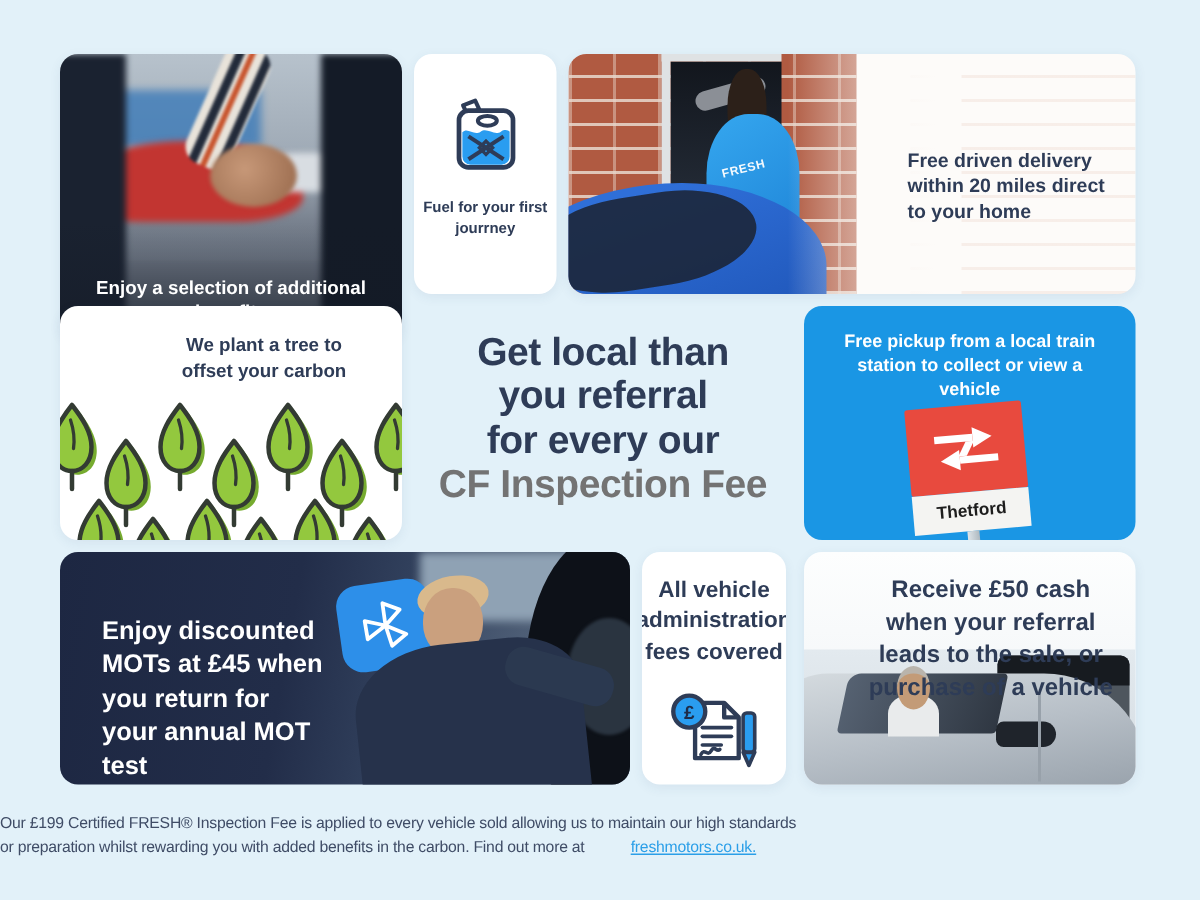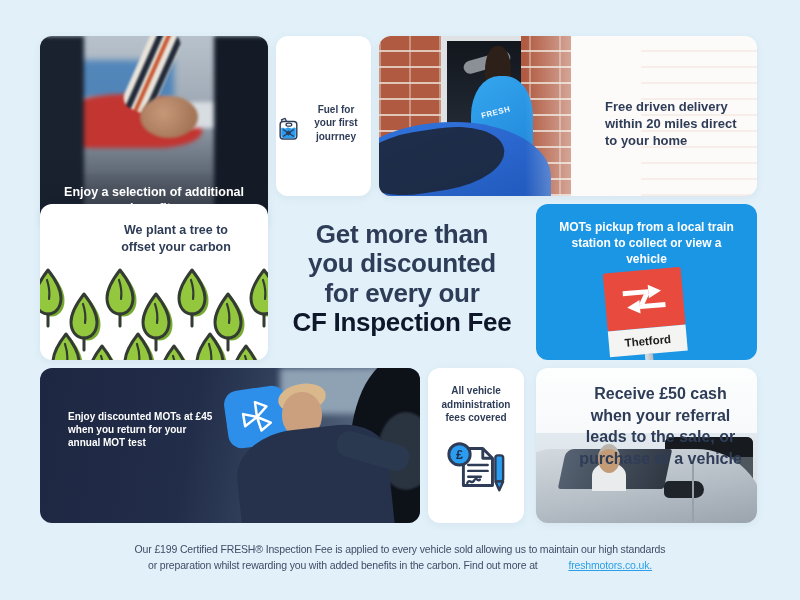--- a/index.html
+++ b/index.html
@@ -22,21 +22,21 @@
   .bp-sleeve{left:96px;top:-8px;width:32px;height:86px;border-radius:12px;transform:rotate(24deg);
              background:repeating-linear-gradient(90deg,#e8e3da 0 6px,#232b3a 6px 12px,#e8e3da 12px 15px,#c8552f 15px 19px);
              filter:blur(1px);}
   .bp-hands{left:100px;top:60px;width:58px;height:42px;border-radius:50%;
             background:radial-gradient(circle at 40% 40%,#c79878,#96674a);filter:blur(1.5px);}
   .bp-shade{left:0;bottom:0;width:100%;height:80px;background:linear-gradient(rgba(20,26,38,0),rgba(20,26,38,.55));}
   .photo-caption{left:0;right:0;bottom:12px;text-align:center;color:#fff;font-weight:bold;
                  font-size:12.5px;line-height:1.3;padding:0 22px;}
 
   
-  .card-fuel{left:276px;top:36px;width:95px;height:160px;display:flex;align-items:center;}
+  .card-fuel{left:276px;top:36px;width:95px;height:160px;display:flex;flex-direction:column;align-items:center;}
   .card-fuel svg{margin-top:26px;}
   .fuel-label{margin-top:14px;font-weight:bold;font-size:10px;line-height:1.35;text-align:center;padding:0 6px;}
 
   
   .card-delivery{left:379px;top:36px;width:378px;height:160px;background:#fdfbf9;}
   .dv-brick{left:0;top:0;width:192px;height:100%;background-color:#b05a41;
             background-image:repeating-linear-gradient(0deg,rgba(232,216,205,.85) 0 2px,rgba(0,0,0,0) 2px 16px),
                              repeating-linear-gradient(90deg,rgba(232,216,205,.45) 0 2px,rgba(0,0,0,0) 2px 30px);}
   .dv-door{left:62px;top:0;width:74px;height:128px;background:linear-gradient(#12161d,#2a3340);
            border-left:6px solid #dfe2e4;border-top:5px solid #dfe2e4;}
@@ -58,21 +58,21 @@
   .dv-text{left:226px;top:46px;width:146px;font-weight:bold;font-size:13px;line-height:1.32;margin-top:16px;}
 
   
   .card-trees{left:40px;top:204px;width:228px;height:156px;}
   .trees-caption{margin-top:18px;text-align:center;font-weight:bold;font-size:12.5px;line-height:1.35;padding:0 30px;margin-left:44px;}
   .trees-art{position:absolute;left:0;bottom:0;}
 
   
   .main-title{position:absolute;left:270px;top:220px;width:264px;text-align:center;
               font-weight:bold;font-size:26px;line-height:1.13;letter-spacing:-.3px;color:#2e3c57;}
-  .main-title .accent{color:#0f172a;}
+  .main-title .accent{color:#737373;}
 
   
   .card-train{left:536px;top:204px;width:221px;height:156px;background:#1a96e4;box-shadow:none;}
   .train-caption{margin-top:15px;text-align:center;color:#fff;font-weight:bold;font-size:12px;
                  line-height:1.35;padding:0 18px;}
   .sign{position:absolute;left:50%;top:66px;transform:translateX(-50%) rotate(-5deg);width:78px;}
   .sign-red{width:78px;height:58px;background:#e84a3e;border-radius:2px;display:flex;align-items:center;justify-content:center;}
   .sign-plate{width:78px;height:26px;background:#f4f4f2;display:flex;align-items:center;justify-content:center;
               font-weight:bold;font-size:11.5px;color:#1d1d1d;}
   .sign-pole{width:8px;height:40px;margin:0 auto;background:linear-gradient(90deg,#dfe5e9,#aeb9c0);}
@@ -82,44 +82,44 @@
             background:linear-gradient(100deg,#1d2742 0%,#222d49 40%,#31405c 58%,#4d5d75 78%,#5d6e84 100%);}
   .mot-bodyshell{right:0;top:0;width:140px;height:46px;background:#8fa2b4;filter:blur(3px);}
   .mot-wheel{right:-36px;top:-12px;width:106px;height:192px;background:#0d1118;border-radius:50%;}
   .mot-rim{right:-14px;top:44px;width:56px;height:78px;background:#2a3440;border-radius:50%;filter:blur(1px);}
   .mot-badge{left:186px;top:20px;width:62px;height:58px;background:#2d8fe9;border-radius:14px;
              transform:rotate(-8deg);display:flex;align-items:center;justify-content:center;}
   .mot-hair{left:238px;top:16px;width:48px;height:28px;background:#d9b98c;border-radius:50%;transform:rotate(-10deg);}
   .mot-head{left:242px;top:24px;width:40px;height:46px;background:#caa07e;border-radius:48%;}
   .mot-body{left:198px;top:60px;width:152px;height:110px;background:#26324b;border-radius:40% 30% 0 0;transform:rotate(-6deg);}
   .mot-arm{left:296px;top:70px;width:74px;height:26px;background:#2b3950;border-radius:12px;transform:rotate(16deg);}
-  .mot-text{left:28px;top:42px;width:150px;color:#fff;font-weight:bold;font-size:10px;line-height:1.32;}
+  .mot-text{left:28px;top:42px;width:150px;color:#fff;font-weight:bold;font-size:17px;line-height:1.32;}
 
   
   .card-admin{left:428px;top:368px;width:96px;height:155px;display:flex;flex-direction:column;align-items:center;}
-  .admin-label{margin-top:16px;font-weight:bold;font-size:10px;line-height:1.35;text-align:center;padding:0 4px;}
+  .admin-label{margin-top:16px;font-weight:bold;font-size:15px;line-height:1.35;text-align:center;padding:0 4px;}
   .card-admin svg{margin-top:10px;}
 
   
   .card-referral{left:536px;top:368px;width:221px;height:155px;background:linear-gradient(#fdfefe,#eef2f5);}
   .rf-text{left:0;right:0;top:15px;text-align:center;font-weight:bold;font-size:16px;line-height:1.35;padding:0 14px;margin-left:28px;}
   .rf-photo{left:0;bottom:0;width:100%;height:90px;background:linear-gradient(#e3eaef,#d4dbe1);}
   .rf-truck{right:4px;top:4px;width:88px;height:56px;background:#4e565e;border-radius:6px;}
   .rf-truck-win{right:4px;top:4px;width:88px;height:20px;background:#171b20;border-radius:6px 6px 0 0;}
   .rf-van{left:-26px;bottom:-20px;width:256px;height:94px;border-radius:42px 70px 0 0;
           background:linear-gradient(170deg,#d6dce0 0%,#b7bfc7 45%,#8f99a3 100%);}
   .rf-window{left:26px;top:16px;width:106px;height:40px;transform:skewX(-12deg);border-radius:8px 3px 3px 3px;
              background:linear-gradient(100deg,#566272,#2f3742);}
   .rf-shirt{left:56px;top:30px;width:34px;height:28px;background:#e9ebec;border-radius:45% 45% 0 0;}
   .rf-head{left:62px;top:11px;width:22px;height:24px;background:#c39b77;border-radius:50%;border-top:5px solid #b9b4ac;}
   .rf-mirror{left:128px;top:48px;width:40px;height:17px;background:#1f242b;border-radius:6px 10px 10px 6px;}
   .rf-doorline{left:156px;top:28px;width:2px;height:60px;background:#98a1aa;}
 
   
-  .footer{position:absolute;left:0;right:0;top:541px;text-align:center;font-size:10.5px;
+  .footer{position:absolute;left:0;right:0;top:541px;font-size:10.5px;
           letter-spacing:-.15px;color:#3f4c66;line-height:1.55;}
   .footer-link{color:#2b9fe8;text-decoration:underline;cursor:pointer;padding-left:28px;}
 </style>
 </head>
 <body>
 
 <div class="stage">
 
   <div class="card card-benefits">
     <div class="abs bp-sky"></div>
@@ -185,28 +185,28 @@
         <use href="#tr" x="42" y="76"></use>
         <use href="#tr" x="78" y="64"></use>
       <use href="#tr" x="114" y="76"></use>
         <use href="#tr" x="150" y="64"></use>
         <use href="#tr" x="186" y="76"></use>
       <use href="#tr" x="222" y="64"></use>
     </svg>
   </div>
 
   <div class="main-title">
-    <div>Get more than</div>
-    <div>you discounted</div>
+    <div>Get local than</div>
+    <div>you referral</div>
     <div>for every our</div>
     <div class="accent">CF Inspection Fee</div>
   </div>
 
   <div class="card card-train">
-    <div class="train-caption">MOTs pickup from a local train station to collect or view a vehicle</div>
+    <div class="train-caption">Free pickup from a local train station to collect or view a vehicle</div>
     <div class="sign">
       <div class="sign-red">
         <svg width="52" height="32" viewBox="0 0 60 40" fill="#fff">
           <rect x="4" y="8" width="32" height="6"></rect>
           <polygon points="36,2.5 52,11 36,19.5"></polygon>
           <polygon points="30,14 37,14 30,26 23,26"></polygon>
           <rect x="24" y="26" width="32" height="6"></rect>
           <polygon points="24,20.5 8,29 24,37.5"></polygon>
         </svg>
       </div>

